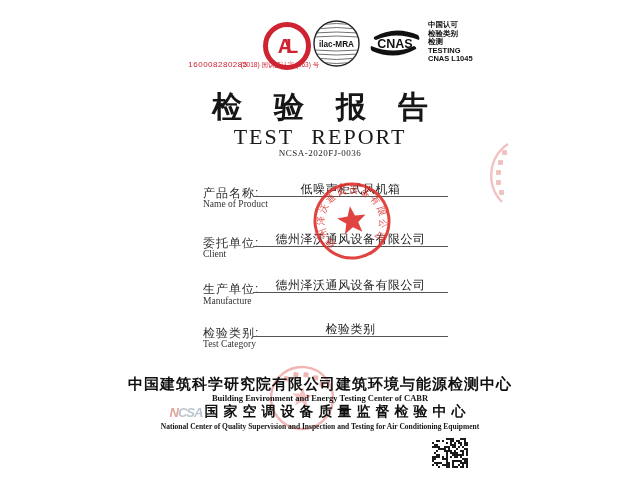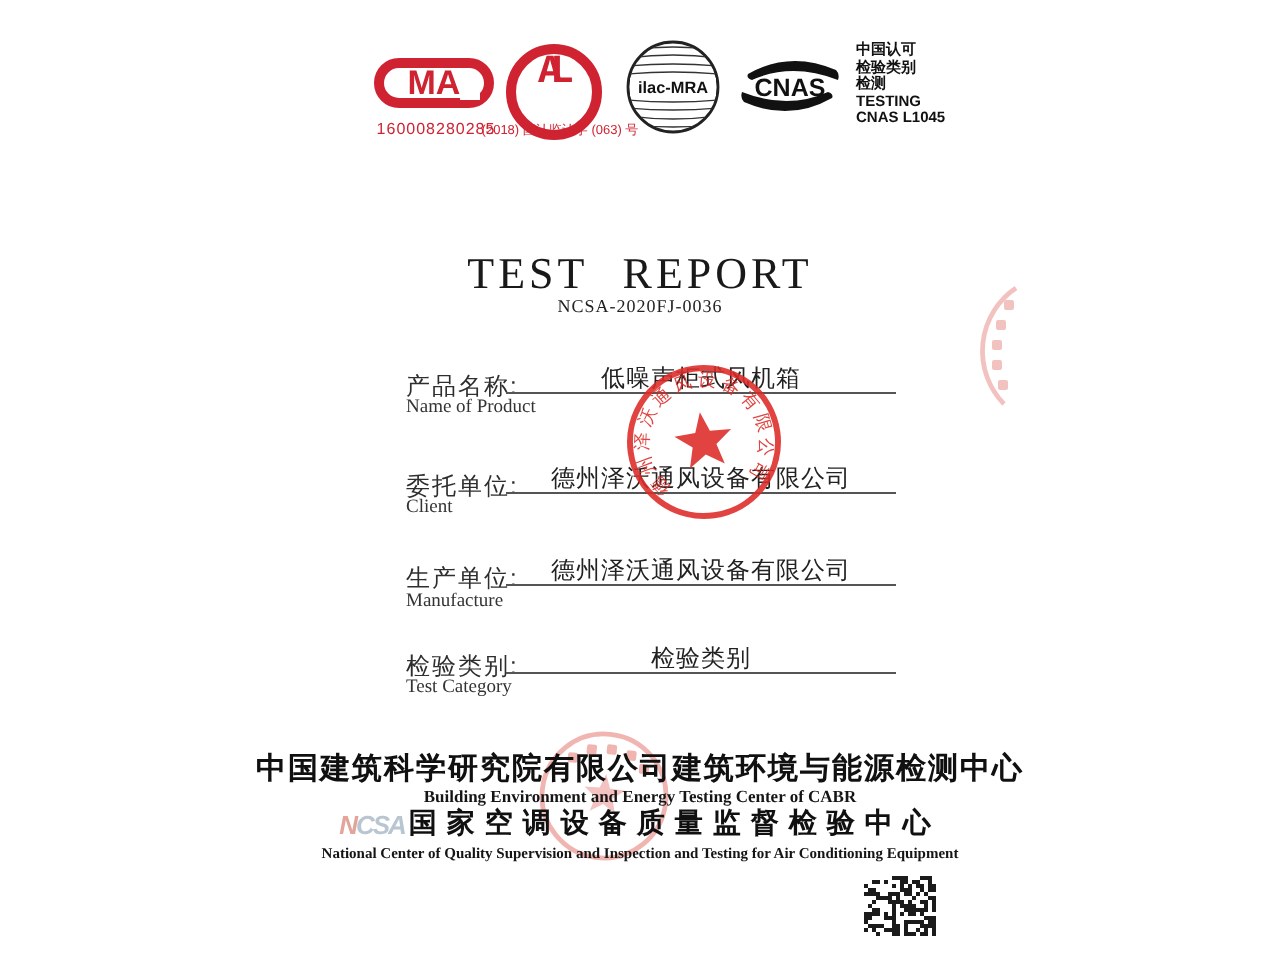--- a/index.html
+++ b/index.html
@@ -5,22 +5,22 @@
   html,body{margin:0;padding:0;background:#888;}
   .page{position:relative;width:640px;height:480px;background:#ffffff;overflow:hidden;
         font-family:"Liberation Sans","DejaVu Sans",sans-serif;color:#1c1c1c;}
   .abs{position:absolute;}
   
   .cma-box{left:187px;top:29px;width:50px;height:15px;border:5px solid #cf2332;border-radius:13px;
            display:flex;align-items:center;justify-content:center;}
   .cma-mark{color:#cf2332;font-weight:bold;font-size:17px;letter-spacing:0px;line-height:1;}
   .cma-gap{left:230px;top:44px;width:10px;height:6px;background:#fff;}
   .cma-num{left:183px;top:60px;width:70px;text-align:center;color:#cf2332;font-size:8px;letter-spacing:.5px;}
-  .cal-circle{left:253px;top:22px;width:38px;height:38px;border:5px solid #cf2332;border-radius:50%;
-              display:flex;justify-content:center;font-family:Liberation Mono, monospace;}
+  .cal-circle{left:263px;top:22px;width:38px;height:38px;border:5px solid #cf2332;border-radius:50%;
+              display:flex;align-items:center;justify-content:center;}
   .cal-mark{color:#cf2332;font-weight:bold;font-size:20px;letter-spacing:-6px;text-indent:-4px;line-height:1;}
   .cal-caption{left:240px;top:61px;width:80px;text-align:center;color:#cf2332;font-size:6.5px;white-space:nowrap;}
   .ilac-svg{left:313px;top:20px;}
   .cnas-svg{left:368px;top:28px;}
   .cnas-text{left:428px;top:21px;font-size:7.5px;font-weight:bold;line-height:8.6px;color:#111;}
   
   .title-zh{left:0;top:87px;width:640px;text-align:center;font-size:30px;font-weight:bold;
             letter-spacing:32px;padding-left:32px;box-sizing:border-box;color:#161616;}
   .title-en{left:0;top:124px;width:640px;text-align:center;font-family:"Liberation Serif","DejaVu Serif",serif;
             font-size:22px;letter-spacing:2px;word-spacing:10px;color:#191919;}
@@ -46,23 +46,20 @@
   .foot-center-zh{font-size:14px;font-weight:bold;letter-spacing:5px;color:#101010;}
   .foot-center-en{left:0;top:422px;width:640px;text-align:center;font-family:"Liberation Serif","DejaVu Serif",serif;
                   font-size:7.5px;font-weight:bold;color:#151515;}
   .qr{left:432px;top:438px;width:36px;height:30px;}
 </style>
 </head>
 <body>
 
 <div class="page">
 
-  <div class="abs cma-box">
-    <span class="cma-mark">MA</span>
-  </div>
   <div class="abs cma-gap"></div>
   <div class="abs cma-num">160008280285</div>
 
   <div class="abs cal-circle">
     <span class="cal-mark">AL</span>
   </div>
   <div class="abs cal-caption">(2018) 国认监认字 (063) 号</div>
 
   <svg class="abs ilac-svg" width="47" height="47" viewBox="0 0 47 47">
     <defs>
@@ -92,20 +89,21 @@
   </svg>
 
   <div class="abs cnas-text">
     <div>中国认可</div>
     <div>检验类别</div>
     <div>检测</div>
     <div>TESTING</div>
     <div>CNAS L1045</div>
   </div>
 
+  <div class="abs title-zh">检验报告</div>
   <div class="abs title-en">TEST REPORT</div>
   <div class="abs report-no">NCSA-2020FJ-0036</div>
 
   <div class="abs flabel-zh" style="top:185px">产品名称:</div>
   <div class="abs flabel-en" style="top:199px">Name of Product</div>
   <div class="abs fvalue" style="top:181px">低噪声柜式风机箱</div>
 
   <div class="abs flabel-zh" style="top:235px">委托单位:</div>
   <div class="abs flabel-en" style="top:249px">Client</div>
   <div class="abs fvalue" style="top:231px">德州泽沃通风设备有限公司</div>

